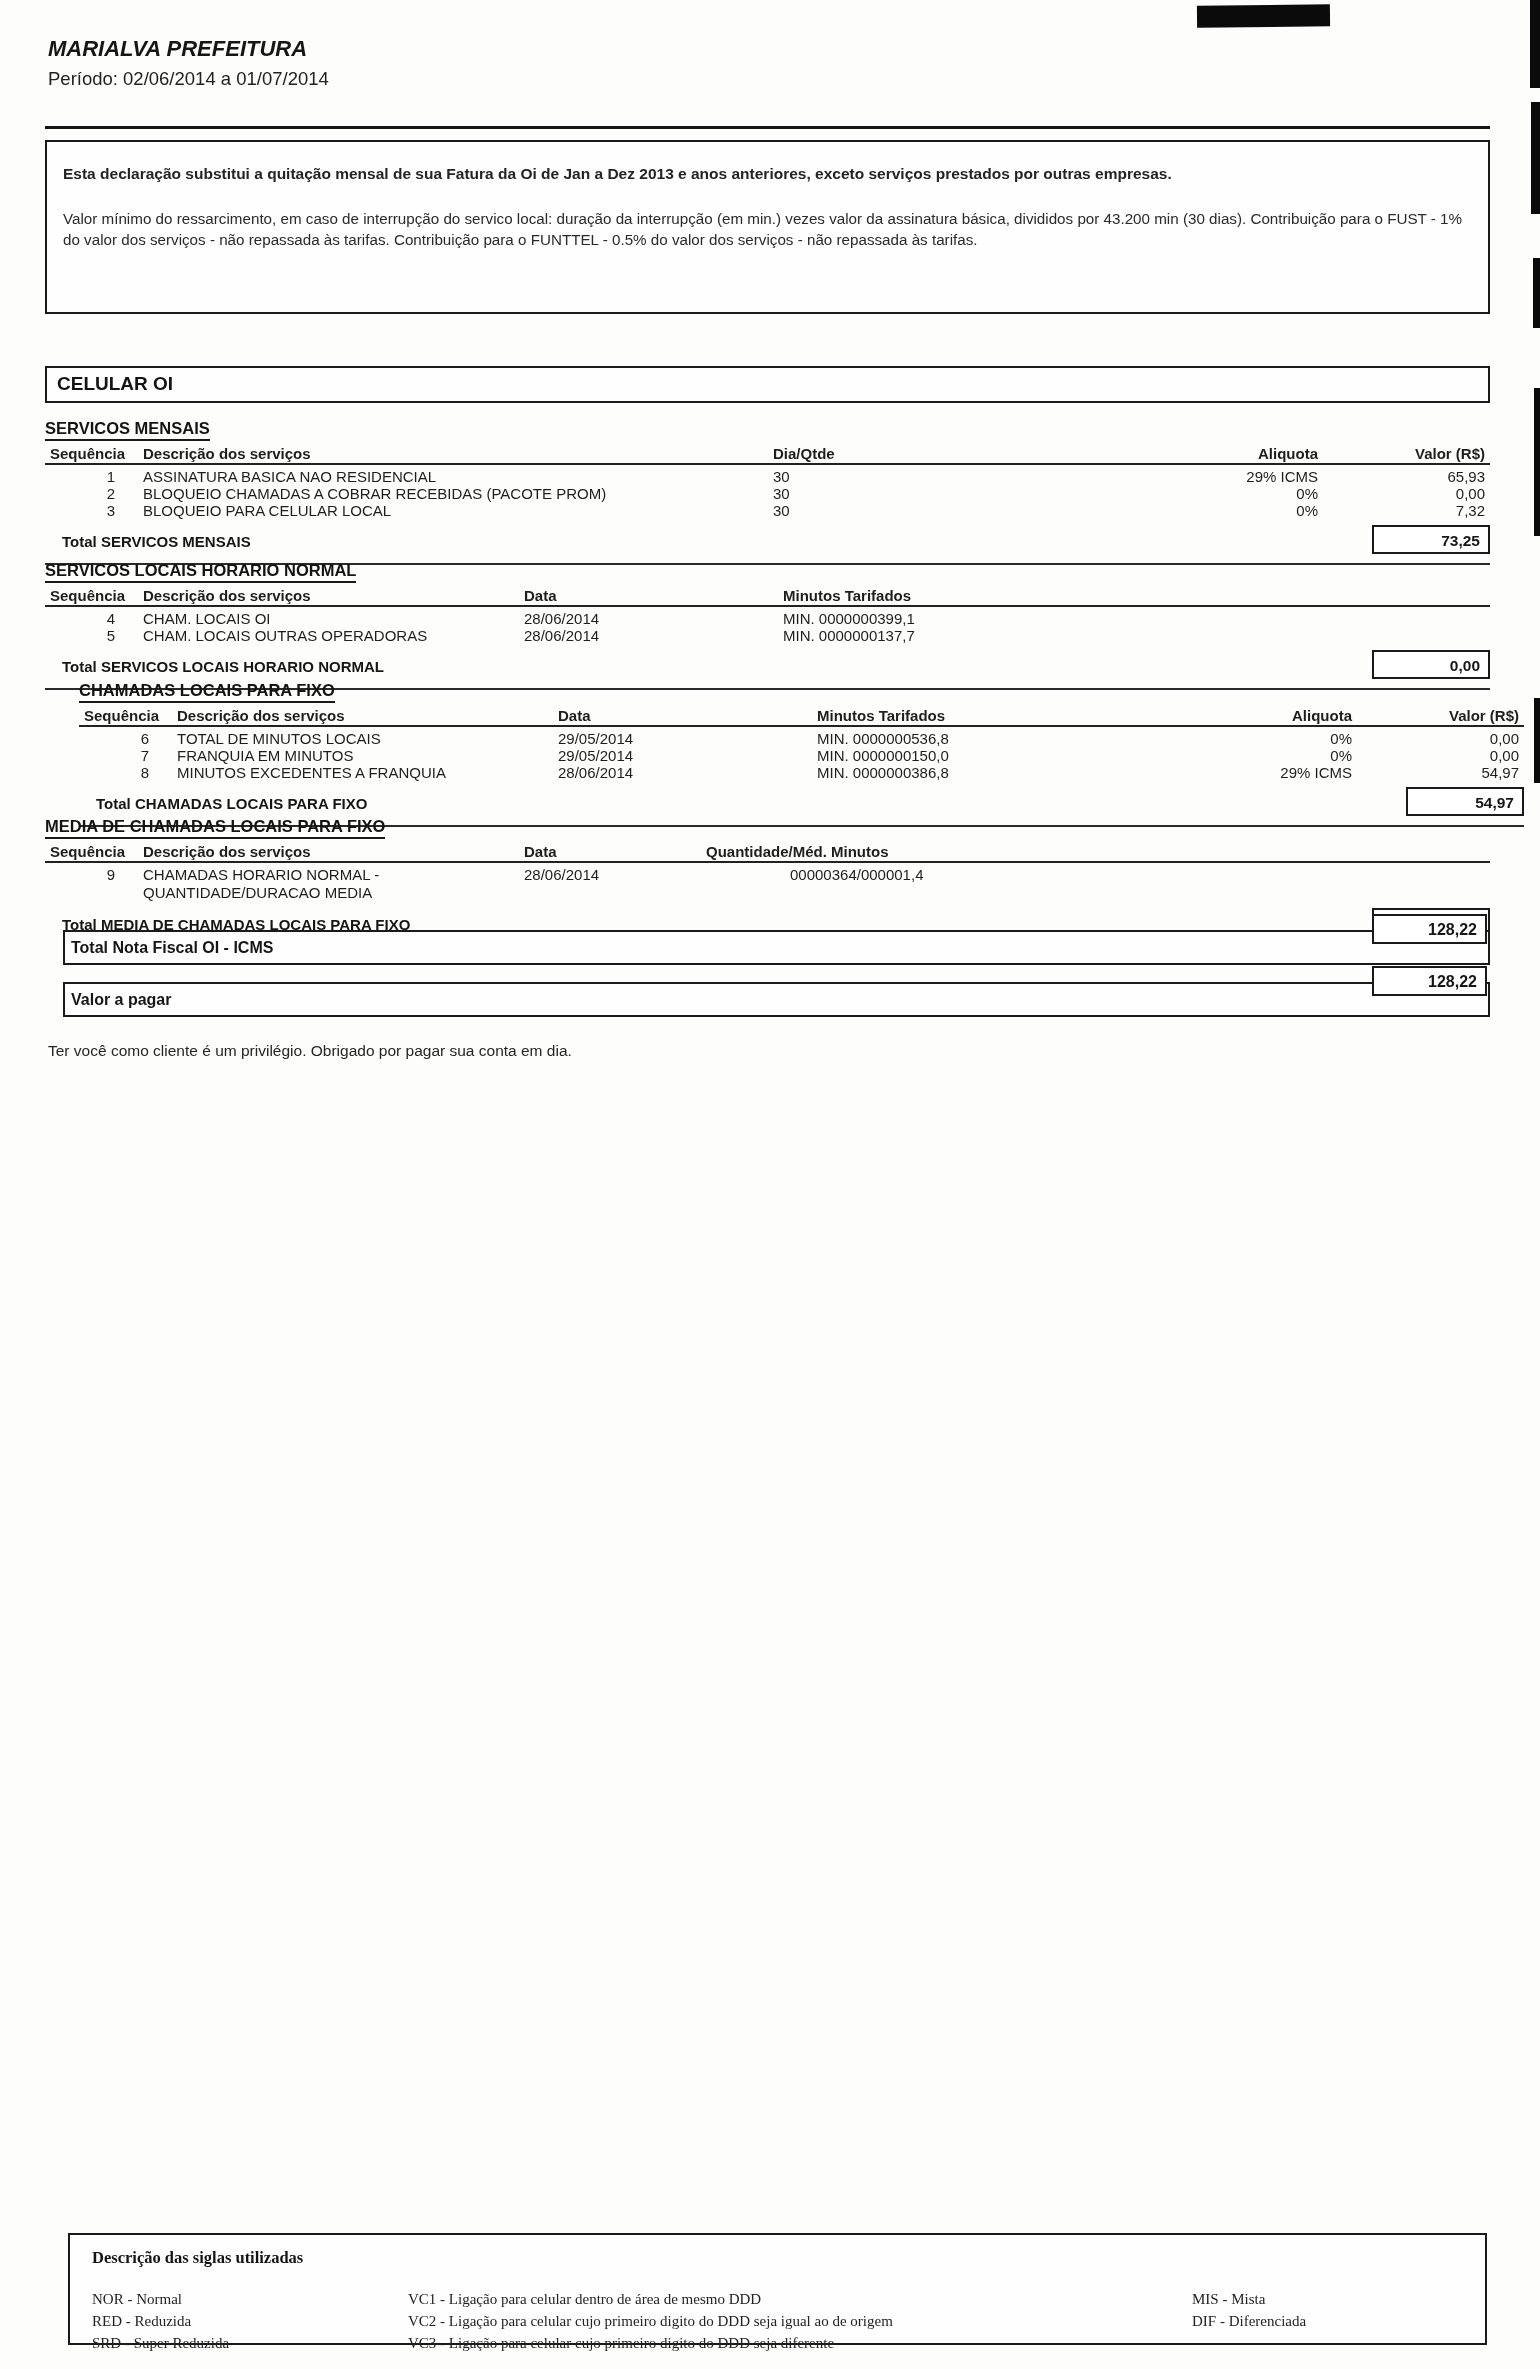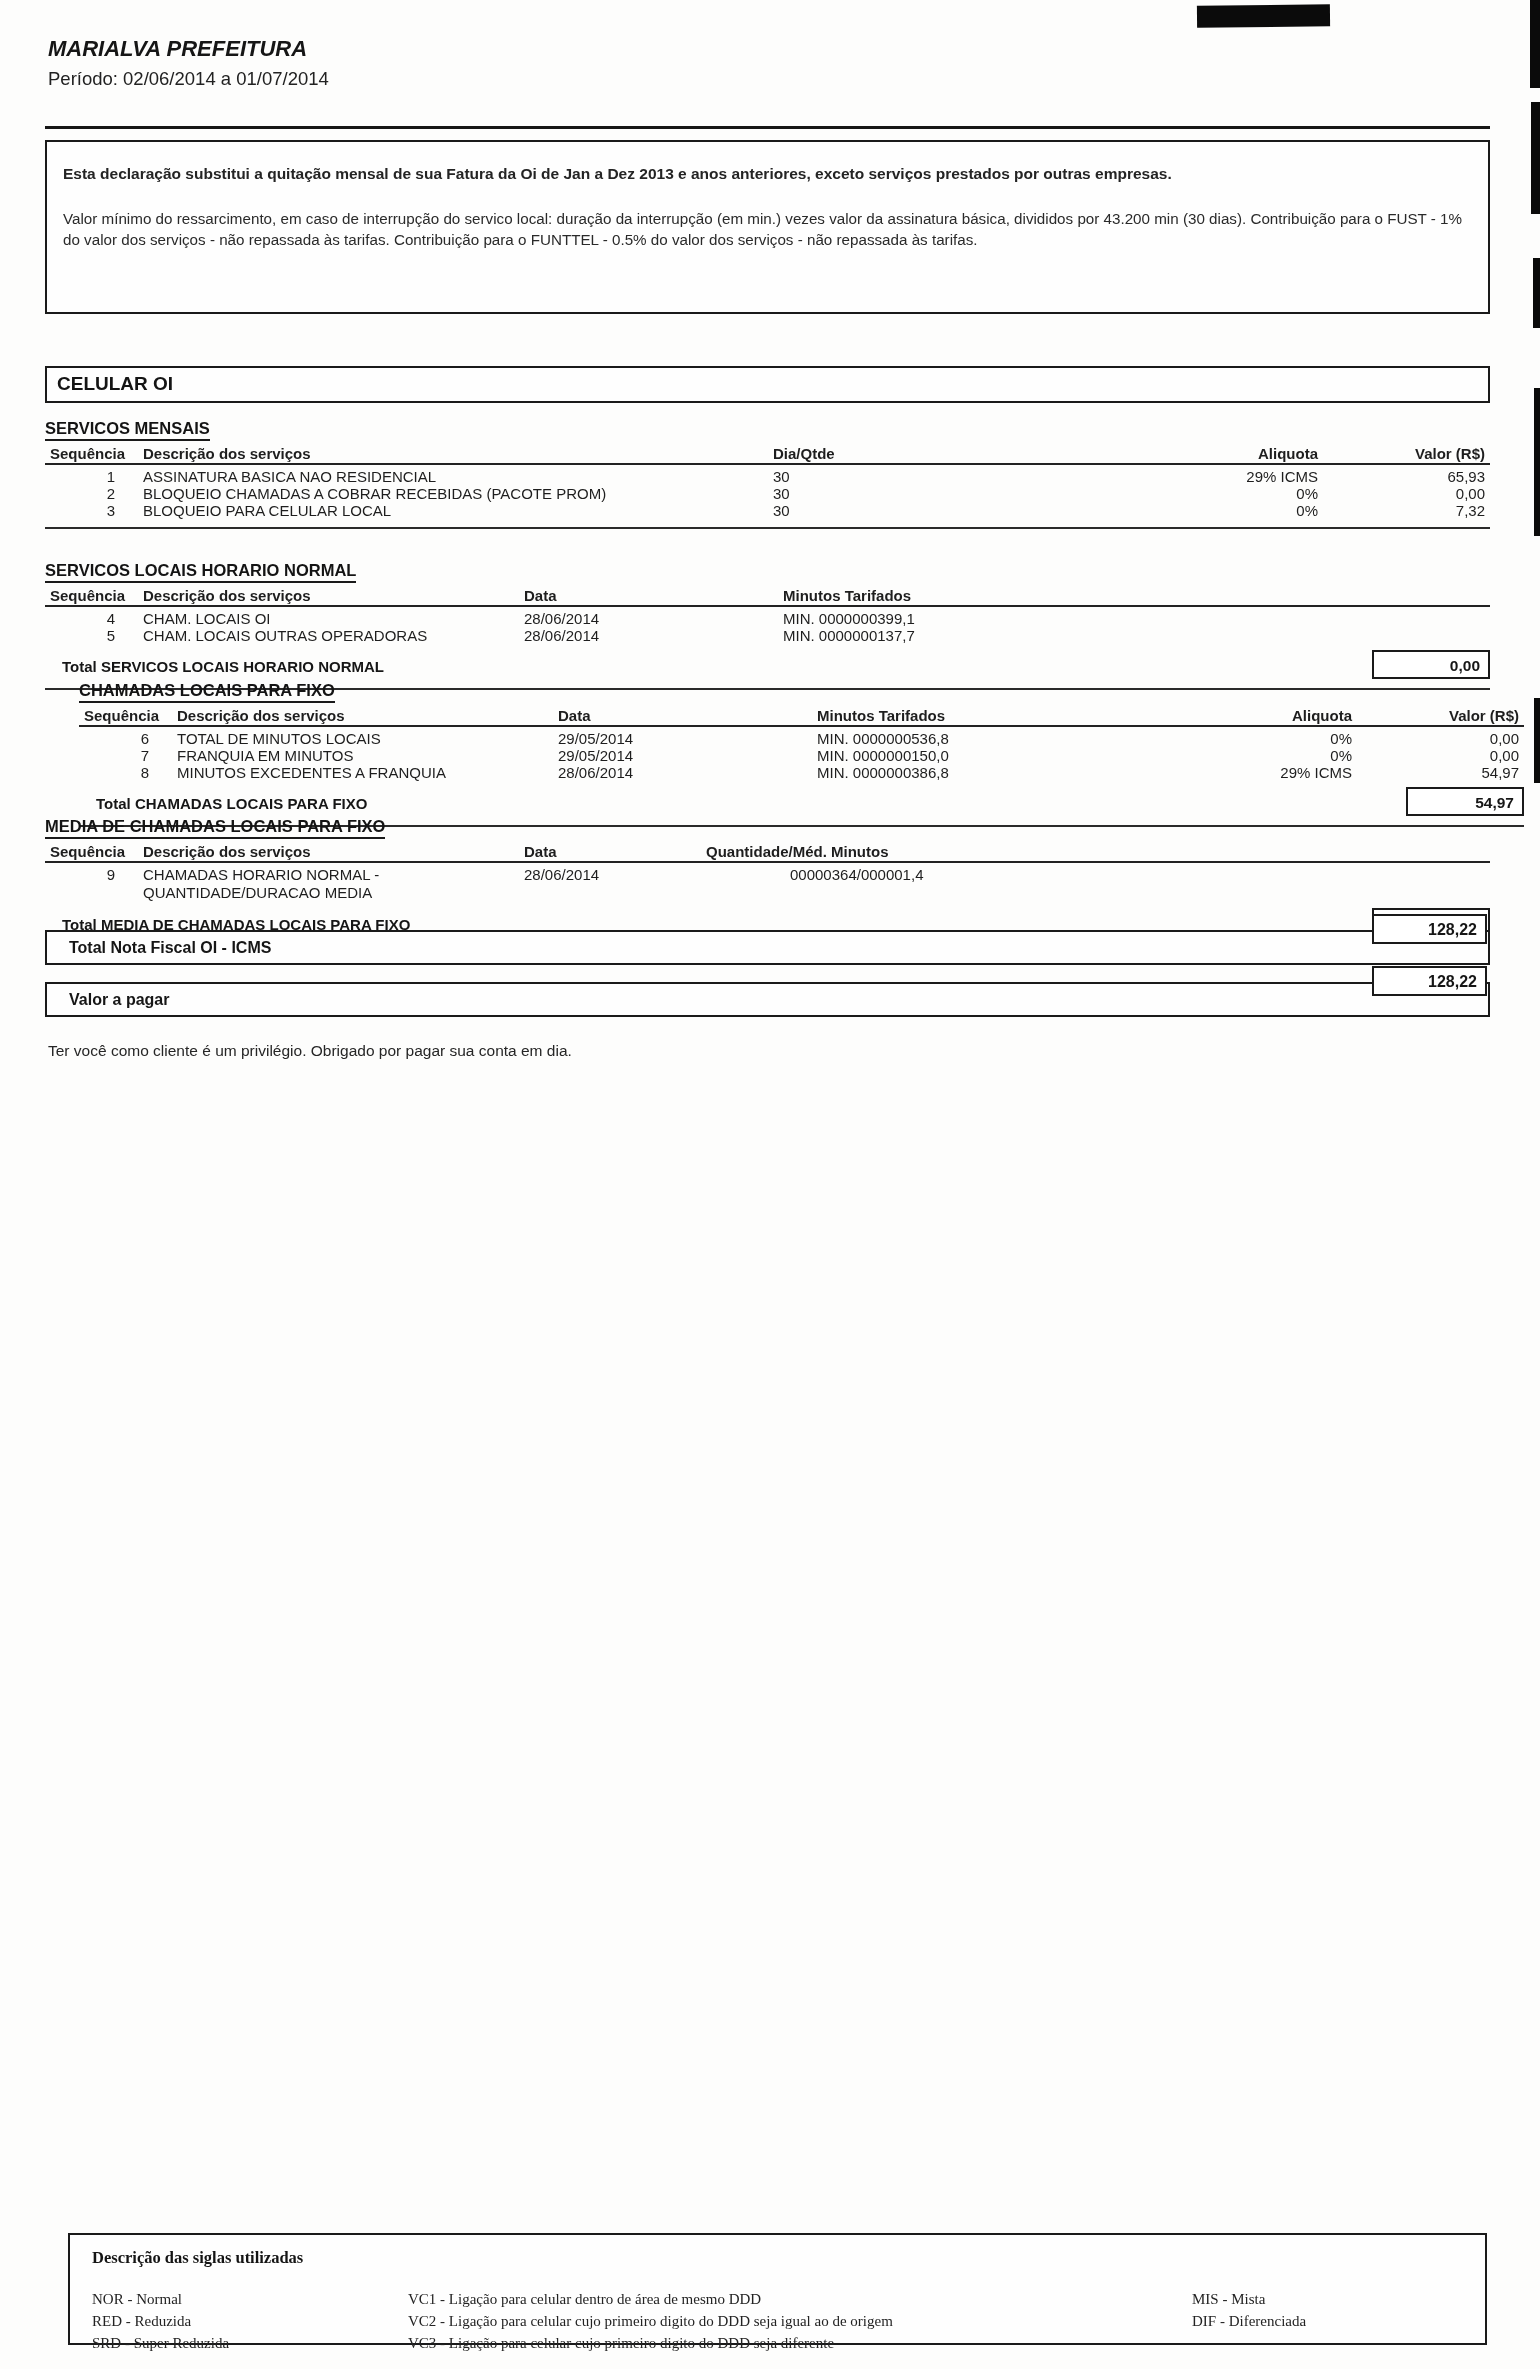--- a/index.html
+++ b/index.html
@@ -57,21 +57,21 @@
   .value-box {
     position:absolute; right:0; top:0; width:118px; height:29px;
     border:2px solid #1a1a1a; background:#fff; font-size:15.5px; font-weight:bold;
     text-align:right; padding:5px 8px; color:#161616;
   }
   .sec-divider { border-top:2px solid #2a2a2a; margin-top:8px; }
   
   .big-total { position:absolute; left:45px; width:1445px; }
   .big-total-box {
     border:2px solid #1a1a1a; background:#fefefe; height:35px;
-    padding:7px 22px; font-size:16px; font-weight:bold; color:#161616;
+    padding:7px 6px; font-size:16px; font-weight:bold; color:#161616;margin-left:18px;
   }
   .big-total-value {
     position:absolute; right:3px; top:-16px; width:115px; height:30px;
     border:2px solid #1a1a1a; background:#fff; font-size:16px; font-weight:bold;
     text-align:right; padding:5px 8px; color:#161616;
   }
   .thanks { position:absolute; left:48px; top:1042px; font-size:15.5px; color:#262626; }
   
   .siglas-box {
     position:absolute; left:68px; top:2233px; width:1419px; height:112px;
@@ -132,20 +132,24 @@
         <span class="c c-val">0,00</span>
       </div>
       <div class="trow">
         <span class="c c-seq">3</span>
         <span class="c c-desc">BLOQUEIO PARA CELULAR LOCAL</span>
         <span class="c c-qty">30</span>
         <span class="c c-aliq">0%</span>
         <span class="c c-val">7,32</span>
       </div>
     </div>
+    <div class="total-line">
+      <span class="total-label">Total SERVICOS MENSAIS</span>
+      <span class="value-box">73,25</span>
+    </div>
     <div class="sec-divider"></div>
   </div>
 
   <div class="content" style="top:560px;">
     <div class="sec-title">SERVICOS LOCAIS HORARIO NORMAL</div>
     <div class="thead">
       <span class="c c-seqh">Sequência</span>
       <span class="c c-desc">Descrição dos serviços</span>
       <span class="c c-data">Data</span>
       <span class="c c-min">Minutos Tarifados</span>

